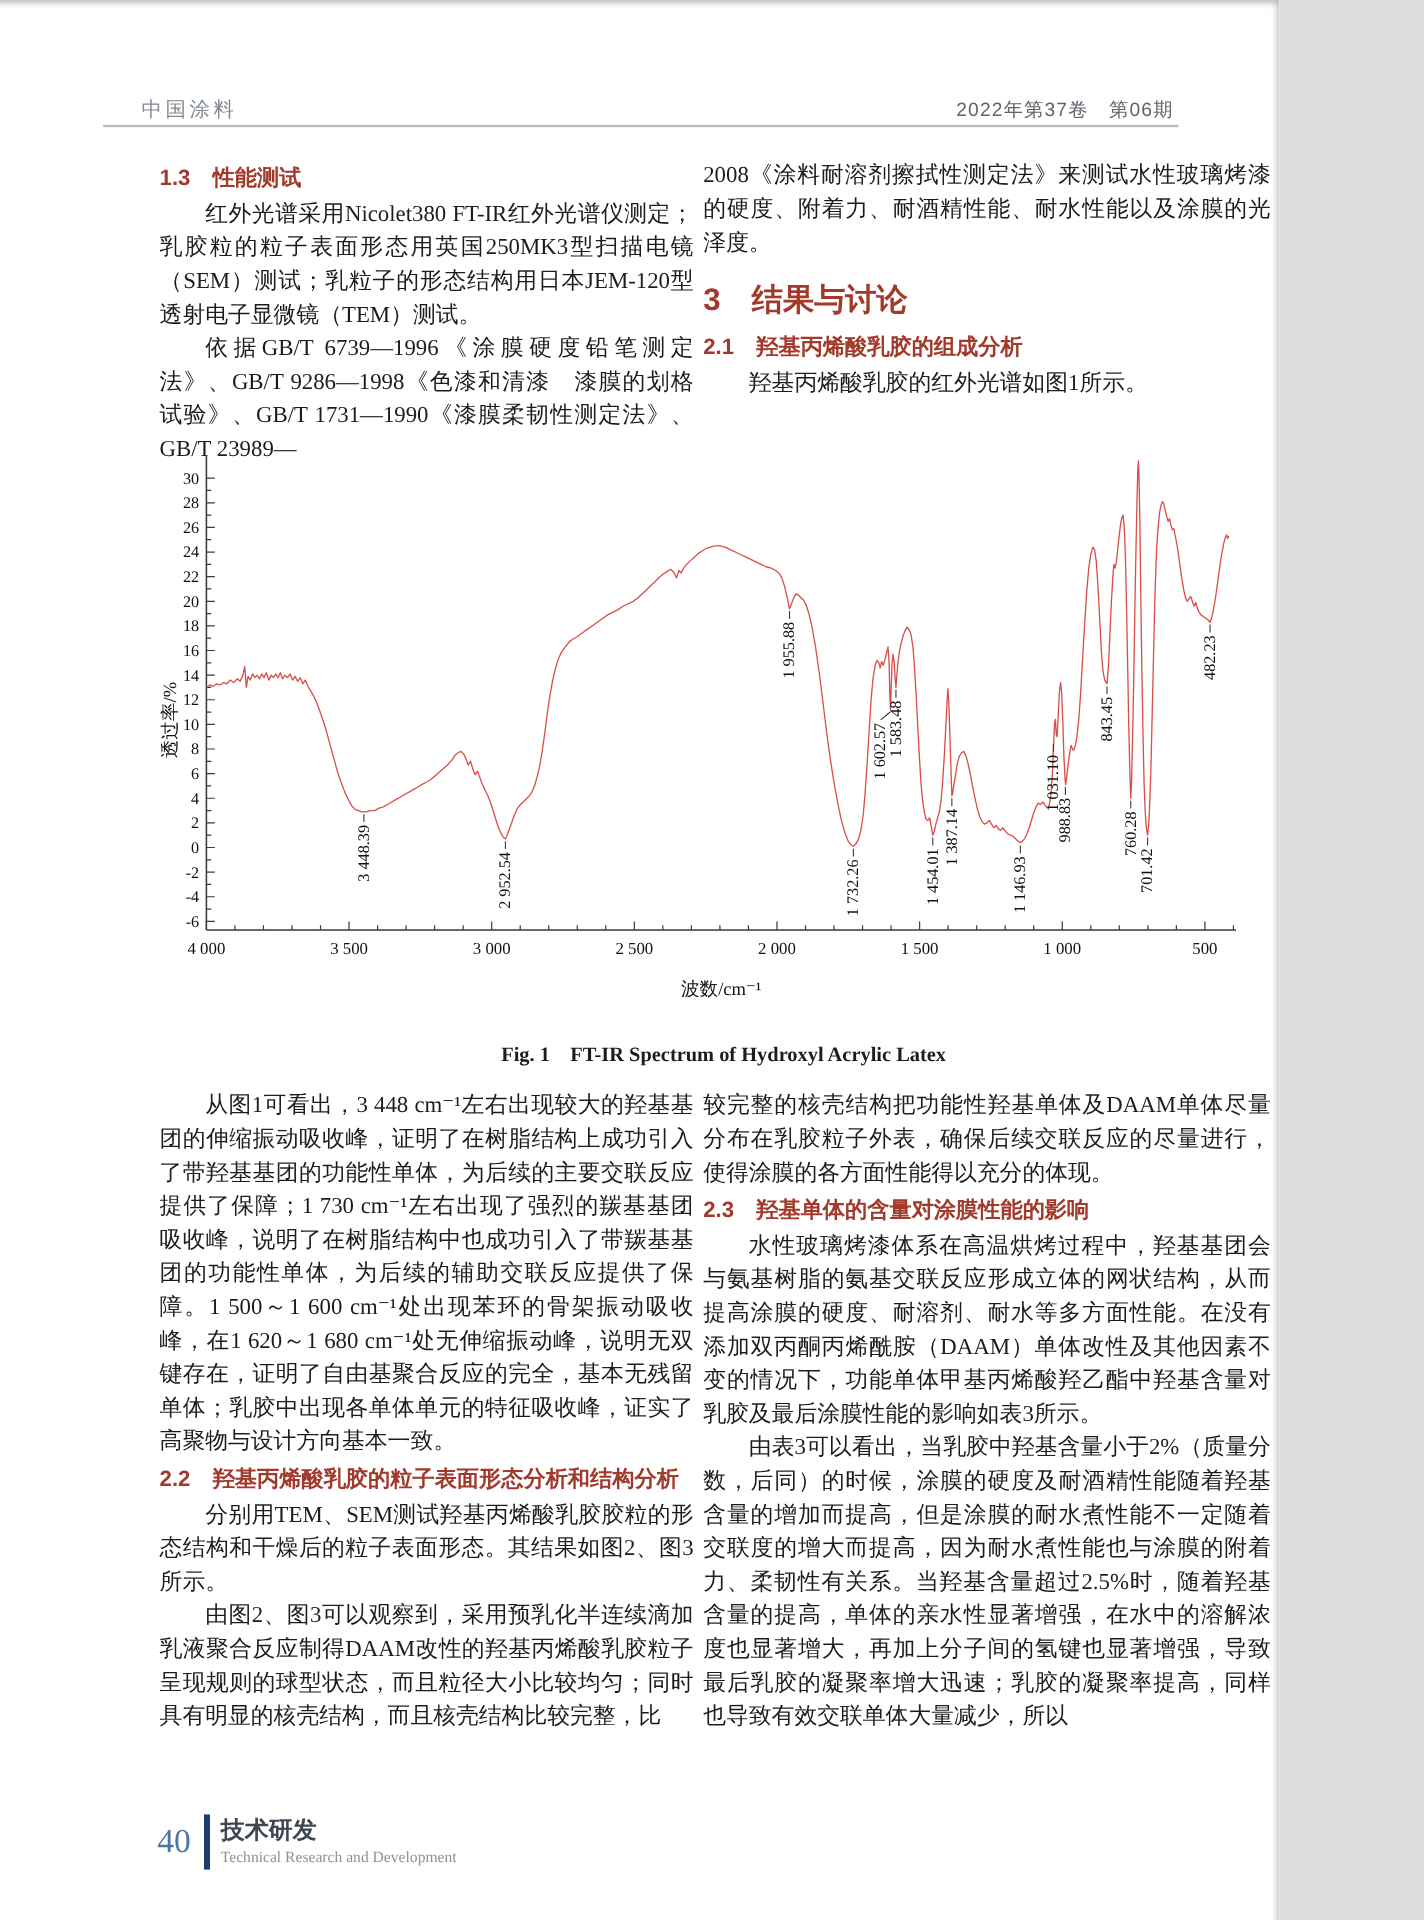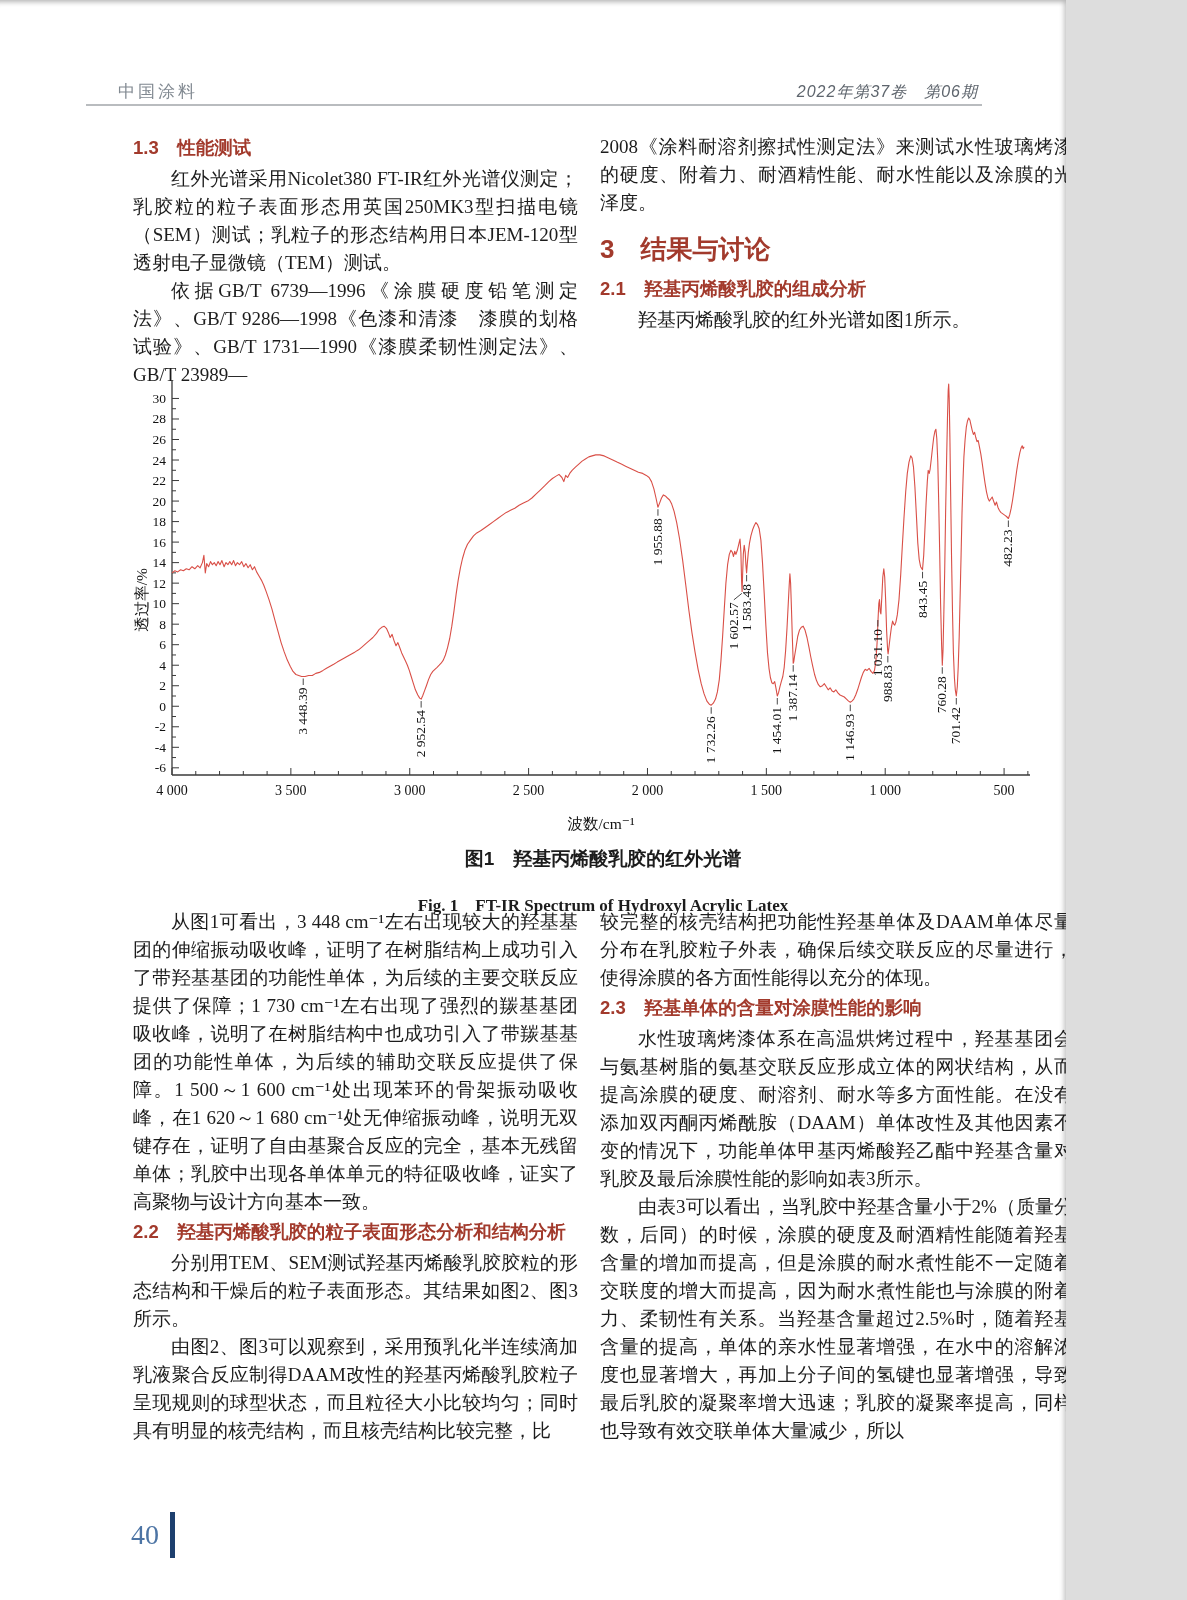--- a/index.html
+++ b/index.html
@@ -4,23 +4,23 @@
 <style>
   html,body{margin:0;padding:0;background:#ddd;}
   .page{
     position:relative;width:1066px;height:1600px;background:#fff;overflow:hidden;
     font-family:"Liberation Serif","DejaVu Serif",serif;color:#1c1c1c;
     box-shadow:inset 0 7px 5px -5px #b5b5b5, inset -7px 0 5px -5px #c4c4c4;
   }
   .page-header{position:absolute;top:80px;left:118px;right:88px;display:flex;justify-content:space-between;align-items:flex-end;
     font-family:"Liberation Sans","DejaVu Sans",sans-serif;}
   .journal{font-size:17px;color:#818991;letter-spacing:3px;}
-  .issue{font-size:16px;color:#5e656d;letter-spacing:1px;font-style:italic;}
+  .issue{font-size:16px;color:#5e656d;letter-spacing:1px;}
   .header-rule{position:absolute;top:104px;left:86px;right:84px;border-top:2px solid #b9bcbf;height:0;}
-  .cols{position:absolute;left:133px;width:940px;display:flex;gap:22px;}
+  .cols{position:absolute;left:133px;width:940px;display:flex;gap:8px;}
   .cols.top{top:133px;}
   .cols.bottom{top:908px;height:640px;}
   .col-l{width:445px;}
   .col-r{width:473px;}
   p.body{margin:0;font-size:19px;line-height:28px;text-align:justify;}
   p.indent{text-indent:2em;}
   h2.sec{font-family:"Liberation Sans","DejaVu Sans",sans-serif;font-weight:bold;color:var(--accent,#a23a2c);
     font-size:26px;margin:17px 0 10px 0;line-height:30px;}
   h3.sub{font-family:"Liberation Sans","DejaVu Sans",sans-serif;font-weight:bold;color:var(--accent,#a23a2c);
     font-size:18.5px;margin:0 0 3px 0;line-height:29px;white-space:nowrap;}
@@ -192,21 +192,20 @@
         <text transform="translate(754.8320864505403 292.935064935065) rotate(-90)" text-anchor="end" font-size="13.5" fill="#111" x="0" y="4">988.83</text>
         <line x1="789.5419783873649" y1="199.80519480519482" x2="789.5419783873649" y2="206.30519480519482" stroke="#333" stroke-width="0.9"></line>
         <text transform="translate(789.5419783873649 208.80519480519482) rotate(-90)" text-anchor="end" font-size="13.5" fill="#111" x="0" y="4">843.45</text>
         <line x1="809.2743142144639" y1="295.2207792207792" x2="809.2743142144639" y2="301.7207792207792" stroke="#333" stroke-width="0.9"></line>
         <text transform="translate(809.2743142144639 304.2207792207792) rotate(-90)" text-anchor="end" font-size="13.5" fill="#111" x="0" y="4">760.28</text>
         <line x1="823.3009143807149" y1="326" x2="823.3009143807149" y2="332.5" stroke="#333" stroke-width="0.9"></line>
         <text transform="translate(823.3009143807149 335) rotate(-90)" text-anchor="end" font-size="13.5" fill="#111" x="0" y="4">701.42</text>
         <line x1="875.3657522859518" y1="148.5064935064935" x2="875.3657522859518" y2="155.0064935064935" stroke="#333" stroke-width="0.9"></line>
         <text transform="translate(875.3657522859518 157.5064935064935) rotate(-90)" text-anchor="end" font-size="13.5" fill="#111" x="0" y="4">482.23</text>
       </svg>
-    <div class="cap-zh">图1 羟基丙烯酸乳胶的红外光谱</div>
     <div class="cap-en">Fig. 1 FT-IR Spectrum of Hydroxyl Acrylic Latex</div>
   </div>
 
   <div class="cols bottom">
     <div class="col-l">
       <p class="body indent">从图1可看出，3 448 cm⁻¹左右出现较大的羟基基团的伸缩振动吸收峰，证明了在树脂结构上成功引入了带羟基基团的功能性单体，为后续的主要交联反应提供了保障；1 730 cm⁻¹左右出现了强烈的羰基基团吸收峰，说明了在树脂结构中也成功引入了带羰基基团的功能性单体，为后续的辅助交联反应提供了保障。1 500～1 600 cm⁻¹处出现苯环的骨架振动吸收峰，在1 620～1 680 cm⁻¹处无伸缩振动峰，说明无双键存在，证明了自由基聚合反应的完全，基本无残留单体；乳胶中出现各单体单元的特征吸收峰，证实了高聚物与设计方向基本一致。</p>
       <h3 class="sub tight">2.2 羟基丙烯酸乳胶的粒子表面形态分析和结构分析</h3>
       <p class="body indent">分别用TEM、SEM测试羟基丙烯酸乳胶胶粒的形态结构和干燥后的粒子表面形态。其结果如图2、图3所示。</p>
       <p class="body indent">由图2、图3可以观察到，采用预乳化半连续滴加乳液聚合反应制得DAAM改性的羟基丙烯酸乳胶粒子呈现规则的球型状态，而且粒径大小比较均匀；同时具有明显的核壳结构，而且核壳结构比较完整，比</p>
     </div>
@@ -214,15 +213,19 @@
       <p class="body">较完整的核壳结构把功能性羟基单体及DAAM单体尽量分布在乳胶粒子外表，确保后续交联反应的尽量进行，使得涂膜的各方面性能得以充分的体现。</p>
       <h3 class="sub tight">2.3 羟基单体的含量对涂膜性能的影响</h3>
       <p class="body indent">水性玻璃烤漆体系在高温烘烤过程中，羟基基团会与氨基树脂的氨基交联反应形成立体的网状结构，从而提高涂膜的硬度、耐溶剂、耐水等多方面性能。在没有添加双丙酮丙烯酰胺（DAAM）单体改性及其他因素不变的情况下，功能单体甲基丙烯酸羟乙酯中羟基含量对乳胶及最后涂膜性能的影响如表3所示。</p>
       <p class="body indent">由表3可以看出，当乳胶中羟基含量小于2%（质量分数，后同）的时候，涂膜的硬度及耐酒精性能随着羟基含量的增加而提高，但是涂膜的耐水煮性能不一定随着交联度的增大而提高，因为耐水煮性能也与涂膜的附着力、柔韧性有关系。当羟基含量超过2.5%时，随着羟基含量的提高，单体的亲水性显著增强，在水中的溶解浓度也显著增大，再加上分子间的氢键也显著增强，导致最后乳胶的凝聚率增大迅速；乳胶的凝聚率提高，同样也导致有效交联单体大量减少，所以</p>
     </div>
   </div>
 
   <div class="page-footer">
     <span class="pageno">40</span>
     <span class="footer-bar"></span>
+    <span class="footer-col">
+      <div class="col-zh">技术研发</div>
+      <div class="col-en">Technical Research and Development</div>
+    </span>
   </div>
 
 </div>
 
 </body></html>

